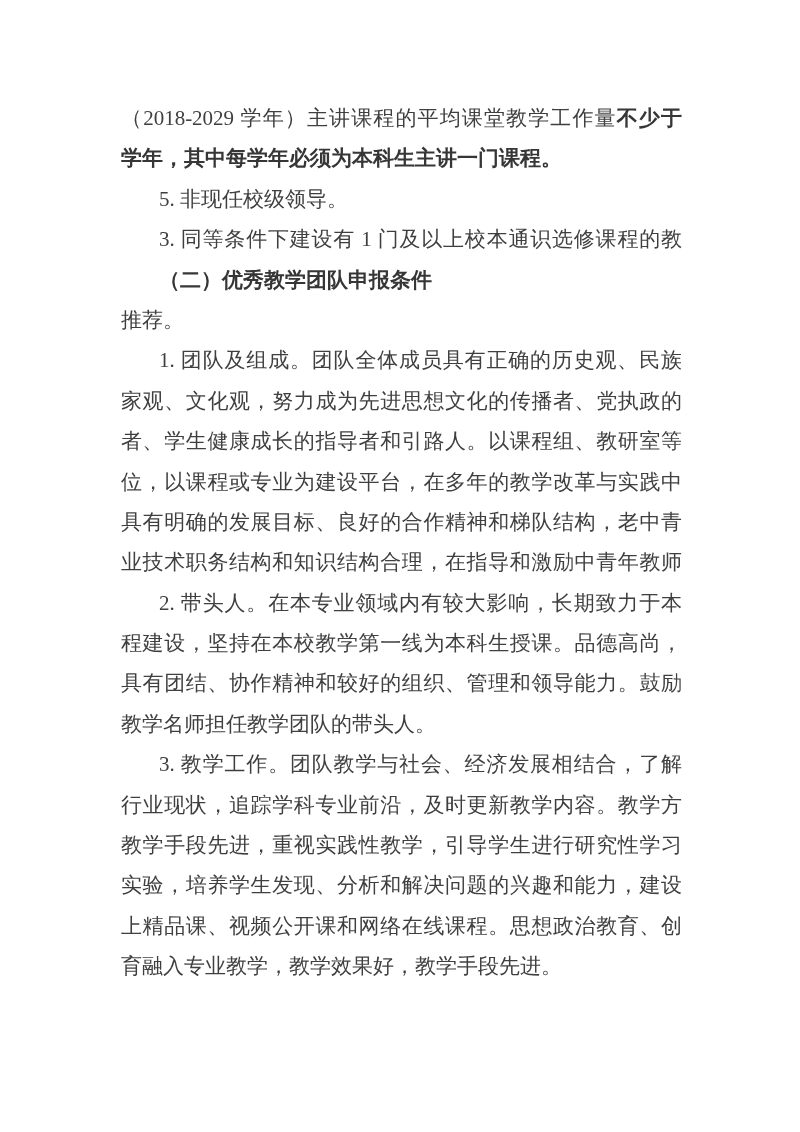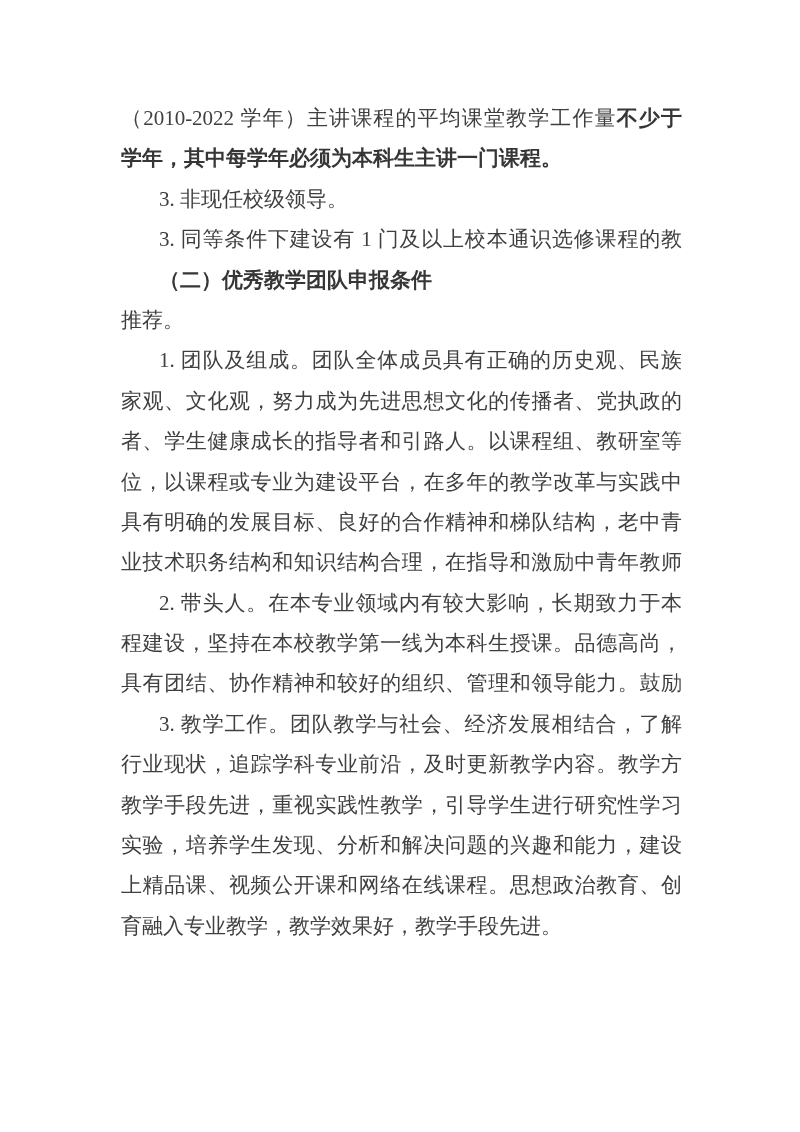--- a/index.html
+++ b/index.html
@@ -40,25 +40,25 @@
     font-weight: bold;
     color: #363636;
     text-align: center;
   }
 </style>
 </head>
 <body>
 
 <div class="page">
 
-  <div class="line jl"><span>（2010-2022 学年）主讲课程的平均课堂教学工作量</span><span class="b">不少于 96 学时/</span></div>
+  <div class="line jl"><span>（2018-2029 学年）主讲课程的平均课堂教学工作量</span><span class="b">不少于 96 学时/</span></div>
 
   <div class="line"><span></span><span class="b">学年，其中每学年必须为本科生主讲一门课程。</span></div>
 
-  <div class="line ind"><span>3. 非现任校级领导。</span><span class="b"></span></div>
+  <div class="line ind"><span>5. 非现任校级领导。</span><span class="b"></span></div>
 
   <div class="line ind jl"><span>3. 同等条件下建设有 1 门及以上校本通识选修课程的教师优先</span><span class="b"></span></div>
 
   <div class="line ind"><span></span><span class="b">（二）优秀教学团队申报条件</span></div>
 
   <div class="line"><span>推荐。</span><span class="b"></span></div>
 
   <div class="line ind jl"><span>1. 团队及组成。团队全体成员具有正确的历史观、民族观、国</span><span class="b"></span></div>
 
   <div class="line jl"><span>家观、文化观，努力成为先进思想文化的传播者、党执政的坚定支持</span><span class="b"></span></div>
@@ -71,20 +71,21 @@
 
   <div class="line jl"><span>业技术职务结构和知识结构合理，在指导和激励中青年教师提高政治</span><span class="b"></span></div>
 
 
   <div class="line ind jl"><span>2. 带头人。在本专业领域内有较大影响，长期致力于本团队课</span><span class="b"></span></div>
 
   <div class="line jl"><span>程建设，坚持在本校教学第一线为本科生授课。品德高尚，治学严谨，</span><span class="b"></span></div>
 
   <div class="line jl"><span>具有团结、协作精神和较好的组织、管理和领导能力。鼓励支持省级</span><span class="b"></span></div>
 
+  <div class="line"><span>教学名师担任教学团队的带头人。</span><span class="b"></span></div>
 
   <div class="line ind jl"><span>3. 教学工作。团队教学与社会、经济发展相结合，了解专业、</span><span class="b"></span></div>
 
   <div class="line jl"><span>行业现状，追踪学科专业前沿，及时更新教学内容。教学方法科学，</span><span class="b"></span></div>
 
   <div class="line jl"><span>教学手段先进，重视实践性教学，引导学生进行研究性学习和创新性</span><span class="b"></span></div>
 
   <div class="line jl"><span>实验，培养学生发现、分析和解决问题的兴趣和能力，建设有省级以</span><span class="b"></span></div>
 
   <div class="line jl"><span>上精品课、视频公开课和网络在线课程。思想政治教育、创新创业教</span><span class="b"></span></div>

